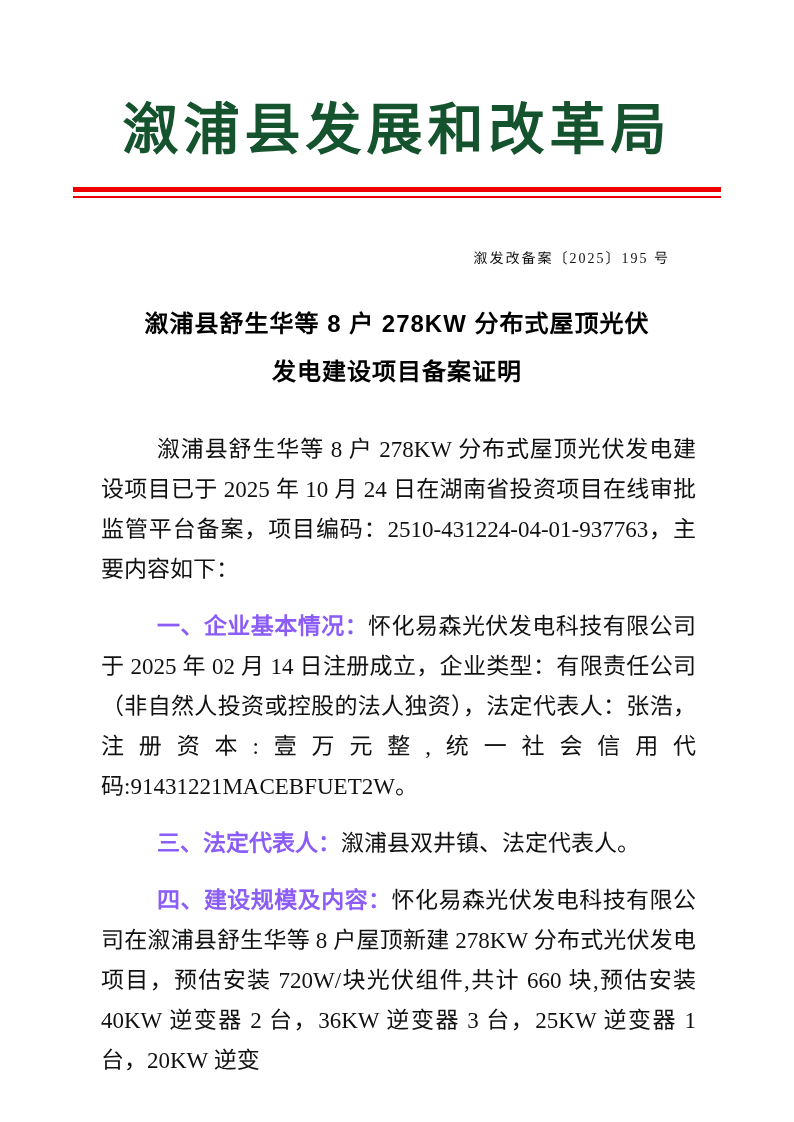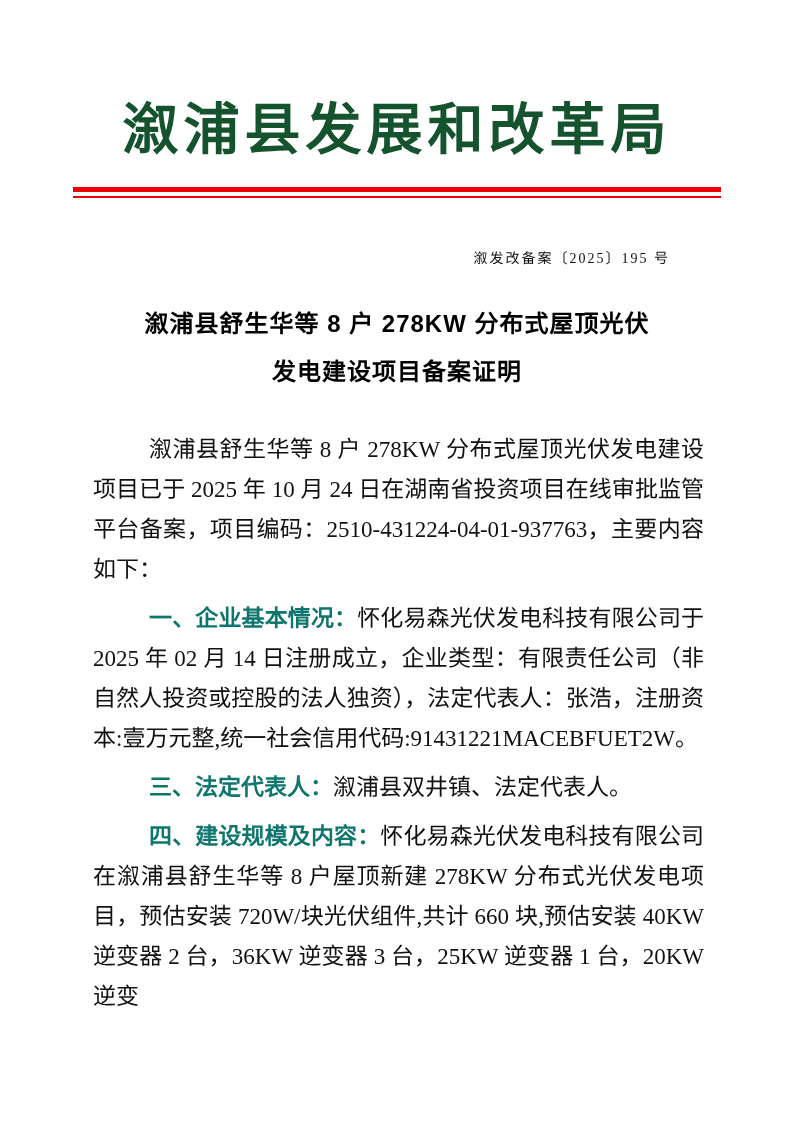--- a/index.html
+++ b/index.html
@@ -65,28 +65,28 @@
   
   .doc-body {
     margin: 33px 82px 0 85px;
     font-family: "Liberation Serif", "DejaVu Serif", serif;
     font-size: 23px;
     line-height: 40px;
     color: #111111;
     text-align: justify;
   }
   .doc-body p {
-    margin: 8px;
+    margin: 16px;
     padding: 0;
     text-indent: 56px;
   }
   .doc-body .lead {
     font-family: "Liberation Sans", "DejaVu Sans", sans-serif;
     font-weight: bold;
-    color: #0f766e;
+    color: #8b5cf6;
   }
 </style>
 </head>
 <body>
 
 <div class="page">
 
   <div class="letterhead">
     <div class="org-name">溆浦县发展和改革局</div>
     <div class="rule">

